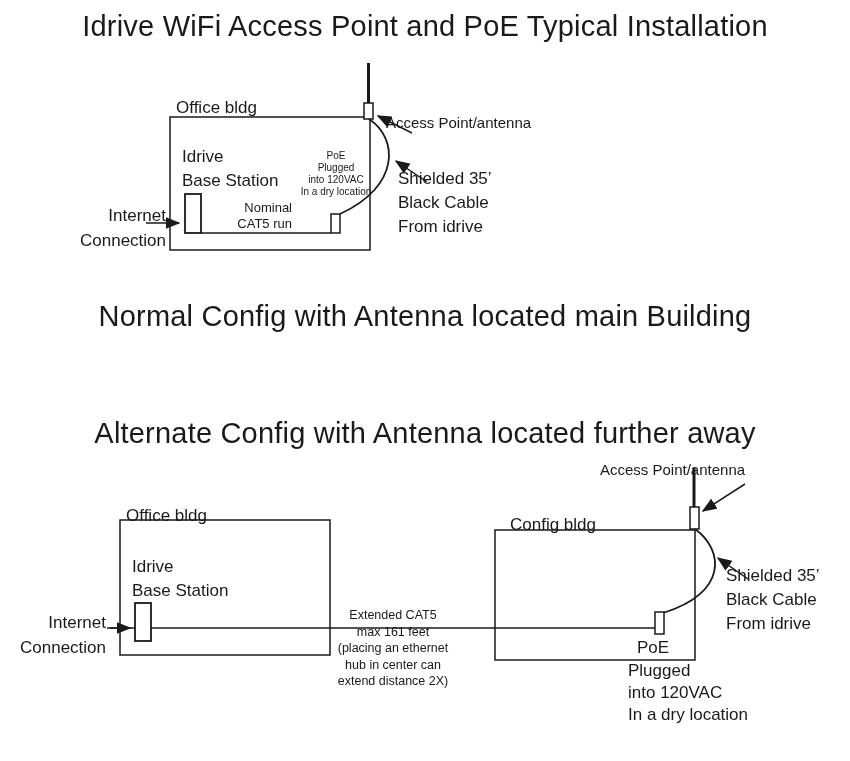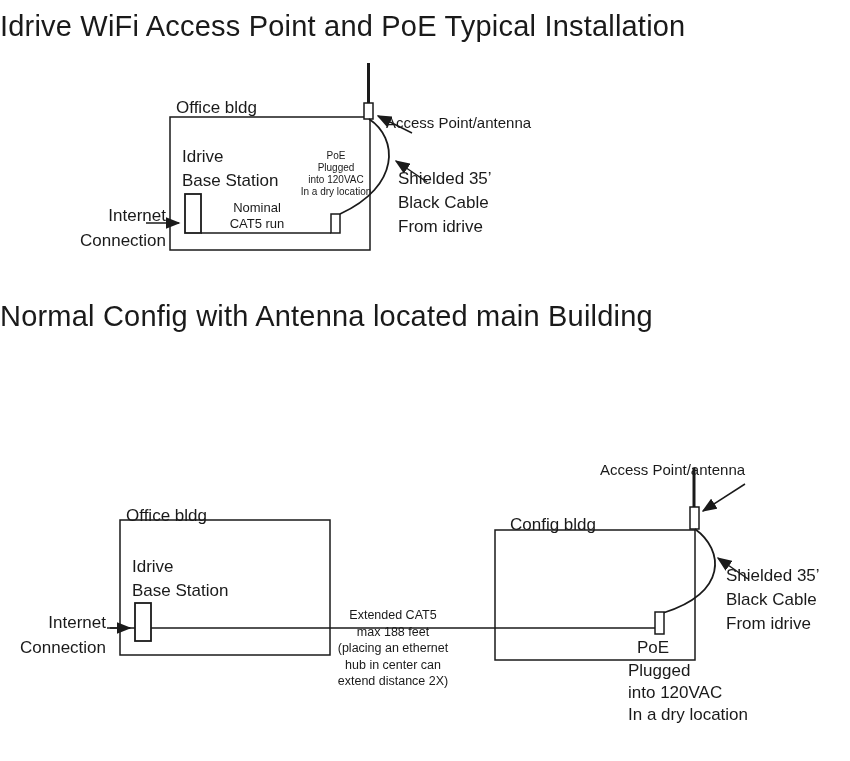--- a/index.html
+++ b/index.html
@@ -23,27 +23,27 @@
   .label {
     position: absolute;
     white-space: pre-line;
     color: #1a1a1a;
     line-height: 1.25;
   }
   .big {
     position: absolute;
     left: 0;
     width: 850px;
-    text-align: left;
+    text-align: center;
     font-size: 29px;
     letter-spacing: 0.2px;
     white-space: pre-line;
   }
   .small { font-size: 10px; line-height: 12px; text-align: center; }
-  .mid { font-size: 13px; line-height: 16px; text-align: center; }
+  .mid { font-size: 13px; line-height: 16px; text-align: right; }
 </style>
 </head>
 <body>
 
 <div class="page">
 
   <svg class="art" viewBox="0 0 850 761" aria-hidden="true">
     <defs>
       <marker id="ah" viewBox="0 0 10 8" markerWidth="10" markerHeight="8" refX="9" refY="4" orient="auto">
         <path d="M0,0 L10,4 L0,8 Z" fill="#1a1a1a"></path>
@@ -71,20 +71,21 @@
       <rect x="690" y="507" width="9" height="22" fill="#ffffff"></rect>
       <line x1="745" y1="484" x2="703" y2="511" marker-end="url(#ah)"></line>
       <path d="M695,529 C724,550 728,593 663,613" stroke-width="1.8"></path>
       <line x1="748" y1="579" x2="718" y2="558" marker-end="url(#ah)"></line>
       <rect x="655" y="612" width="9" height="22" fill="#ffffff"></rect>
     </g>
   </svg>
 
   <div class="big" style="top:10px;">Idrive WiFi Access Point and PoE Typical Installation</div>
   <div class="big" style="top:300px;">Normal Config with Antenna located main Building</div>
+  <div class="big" style="top:417px;">Alternate Config with Antenna located further away</div>
 
   <div class="label" style="left:176px; top:97px; font-size:17px;">Office bldg</div>
   <div class="label" style="left:386px; top:114px; font-size:15px;">Access Point/antenna</div>
   <div class="label" style="left:182px; top:145px; font-size:17px; line-height:24px;">Idrive
 Base Station</div>
   <div class="label" style="left:58px; top:203px; width:108px; text-align:right; font-size:17px; line-height:25px;">Internet
 Connection</div>
   <div class="label mid" style="left:222px; top:200px; width:70px;">Nominal
 CAT5 run</div>
   <div class="label small" style="left:296px; top:150px; width:80px;">PoE
@@ -96,21 +97,21 @@
 From idrive</div>
 
   <div class="label" style="left:600px; top:461px; font-size:15px;">Access Point/antenna</div>
   <div class="label" style="left:126px; top:505px; font-size:17px;">Office bldg</div>
   <div class="label" style="left:510px; top:514px; font-size:17px;">Config bldg</div>
   <div class="label" style="left:132px; top:555px; font-size:17px; line-height:24px;">Idrive
 Base Station</div>
   <div class="label" style="left:4px; top:610px; width:102px; text-align:right; font-size:17px; line-height:25px;">Internet
 Connection</div>
   <div class="label" style="left:325px; top:607px; width:136px; text-align:center; font-size:12.5px; line-height:16.5px;">Extended CAT5
-max 188 feet
+max 161 feet
 (placing an ethernet
 hub in center can
 extend distance 2X)</div>
   <div class="label" style="left:726px; top:564px; font-size:17px; line-height:24px;">Shielded 35’
 Black Cable
 From idrive</div>
   <div class="label" style="left:637px; top:637px; font-size:17px;">PoE</div>
   <div class="label" style="left:628px; top:660px; font-size:17px; line-height:22px;">Plugged
 into 120VAC
 In a dry location</div>

